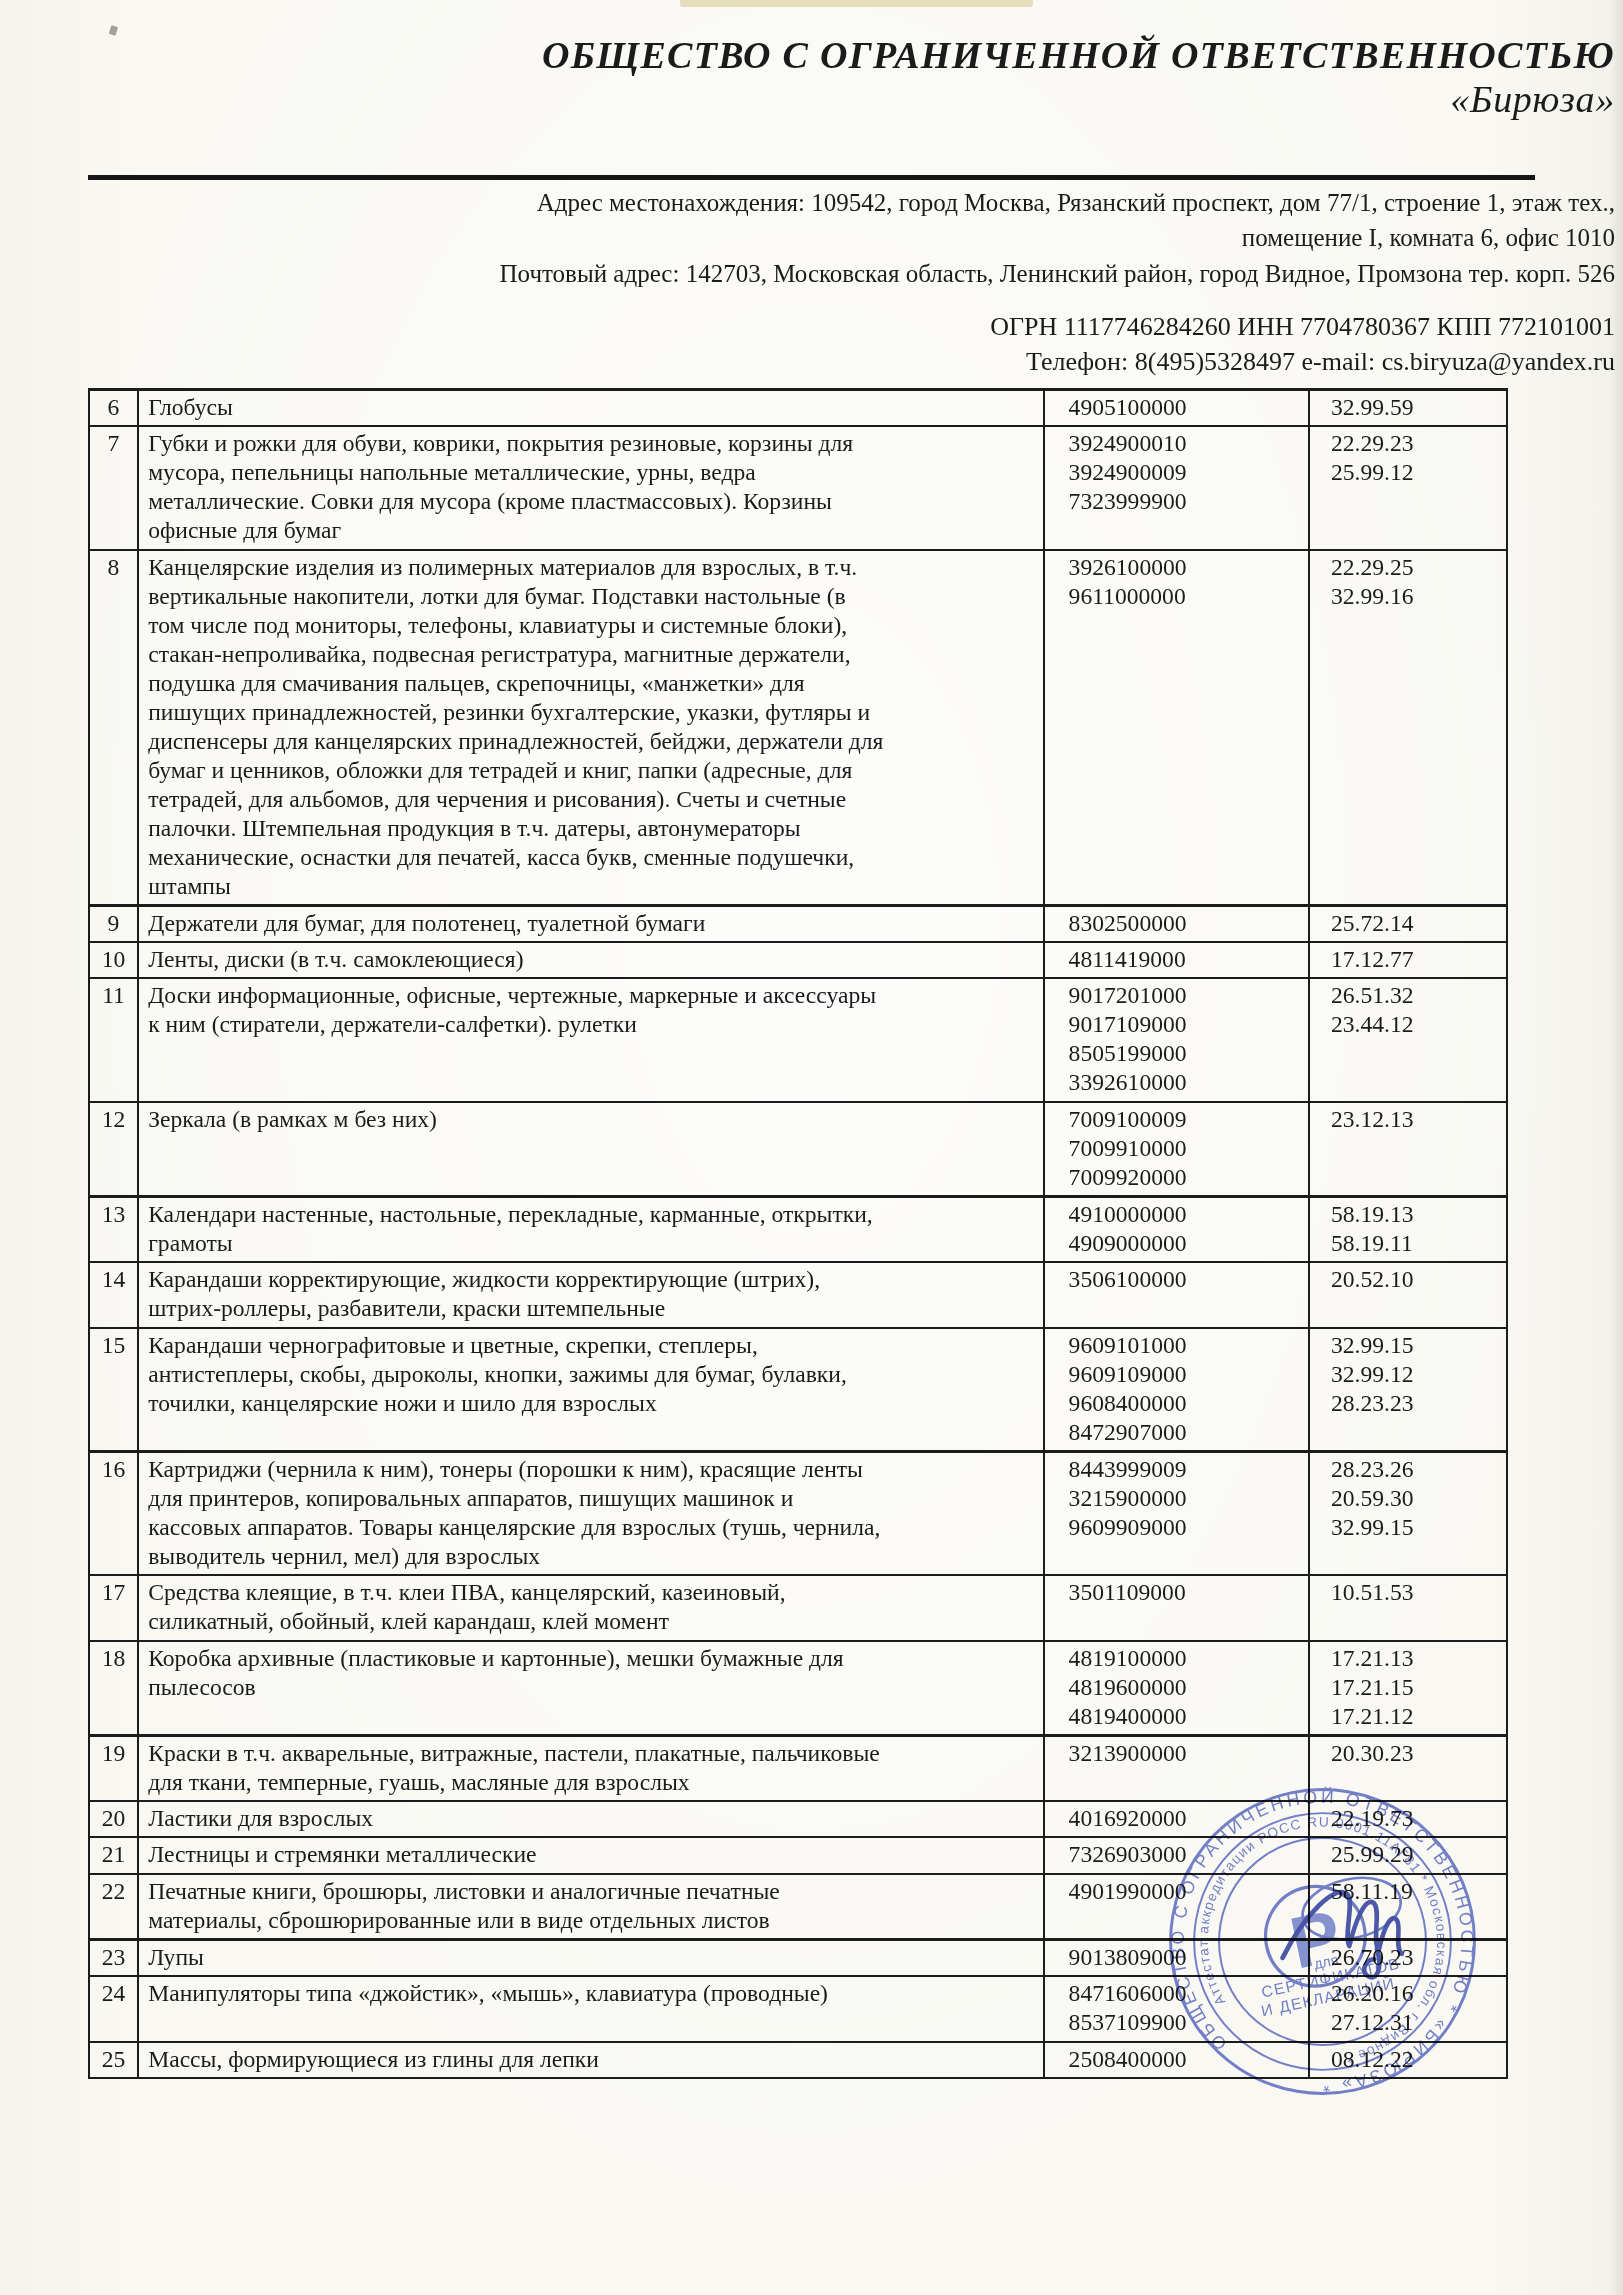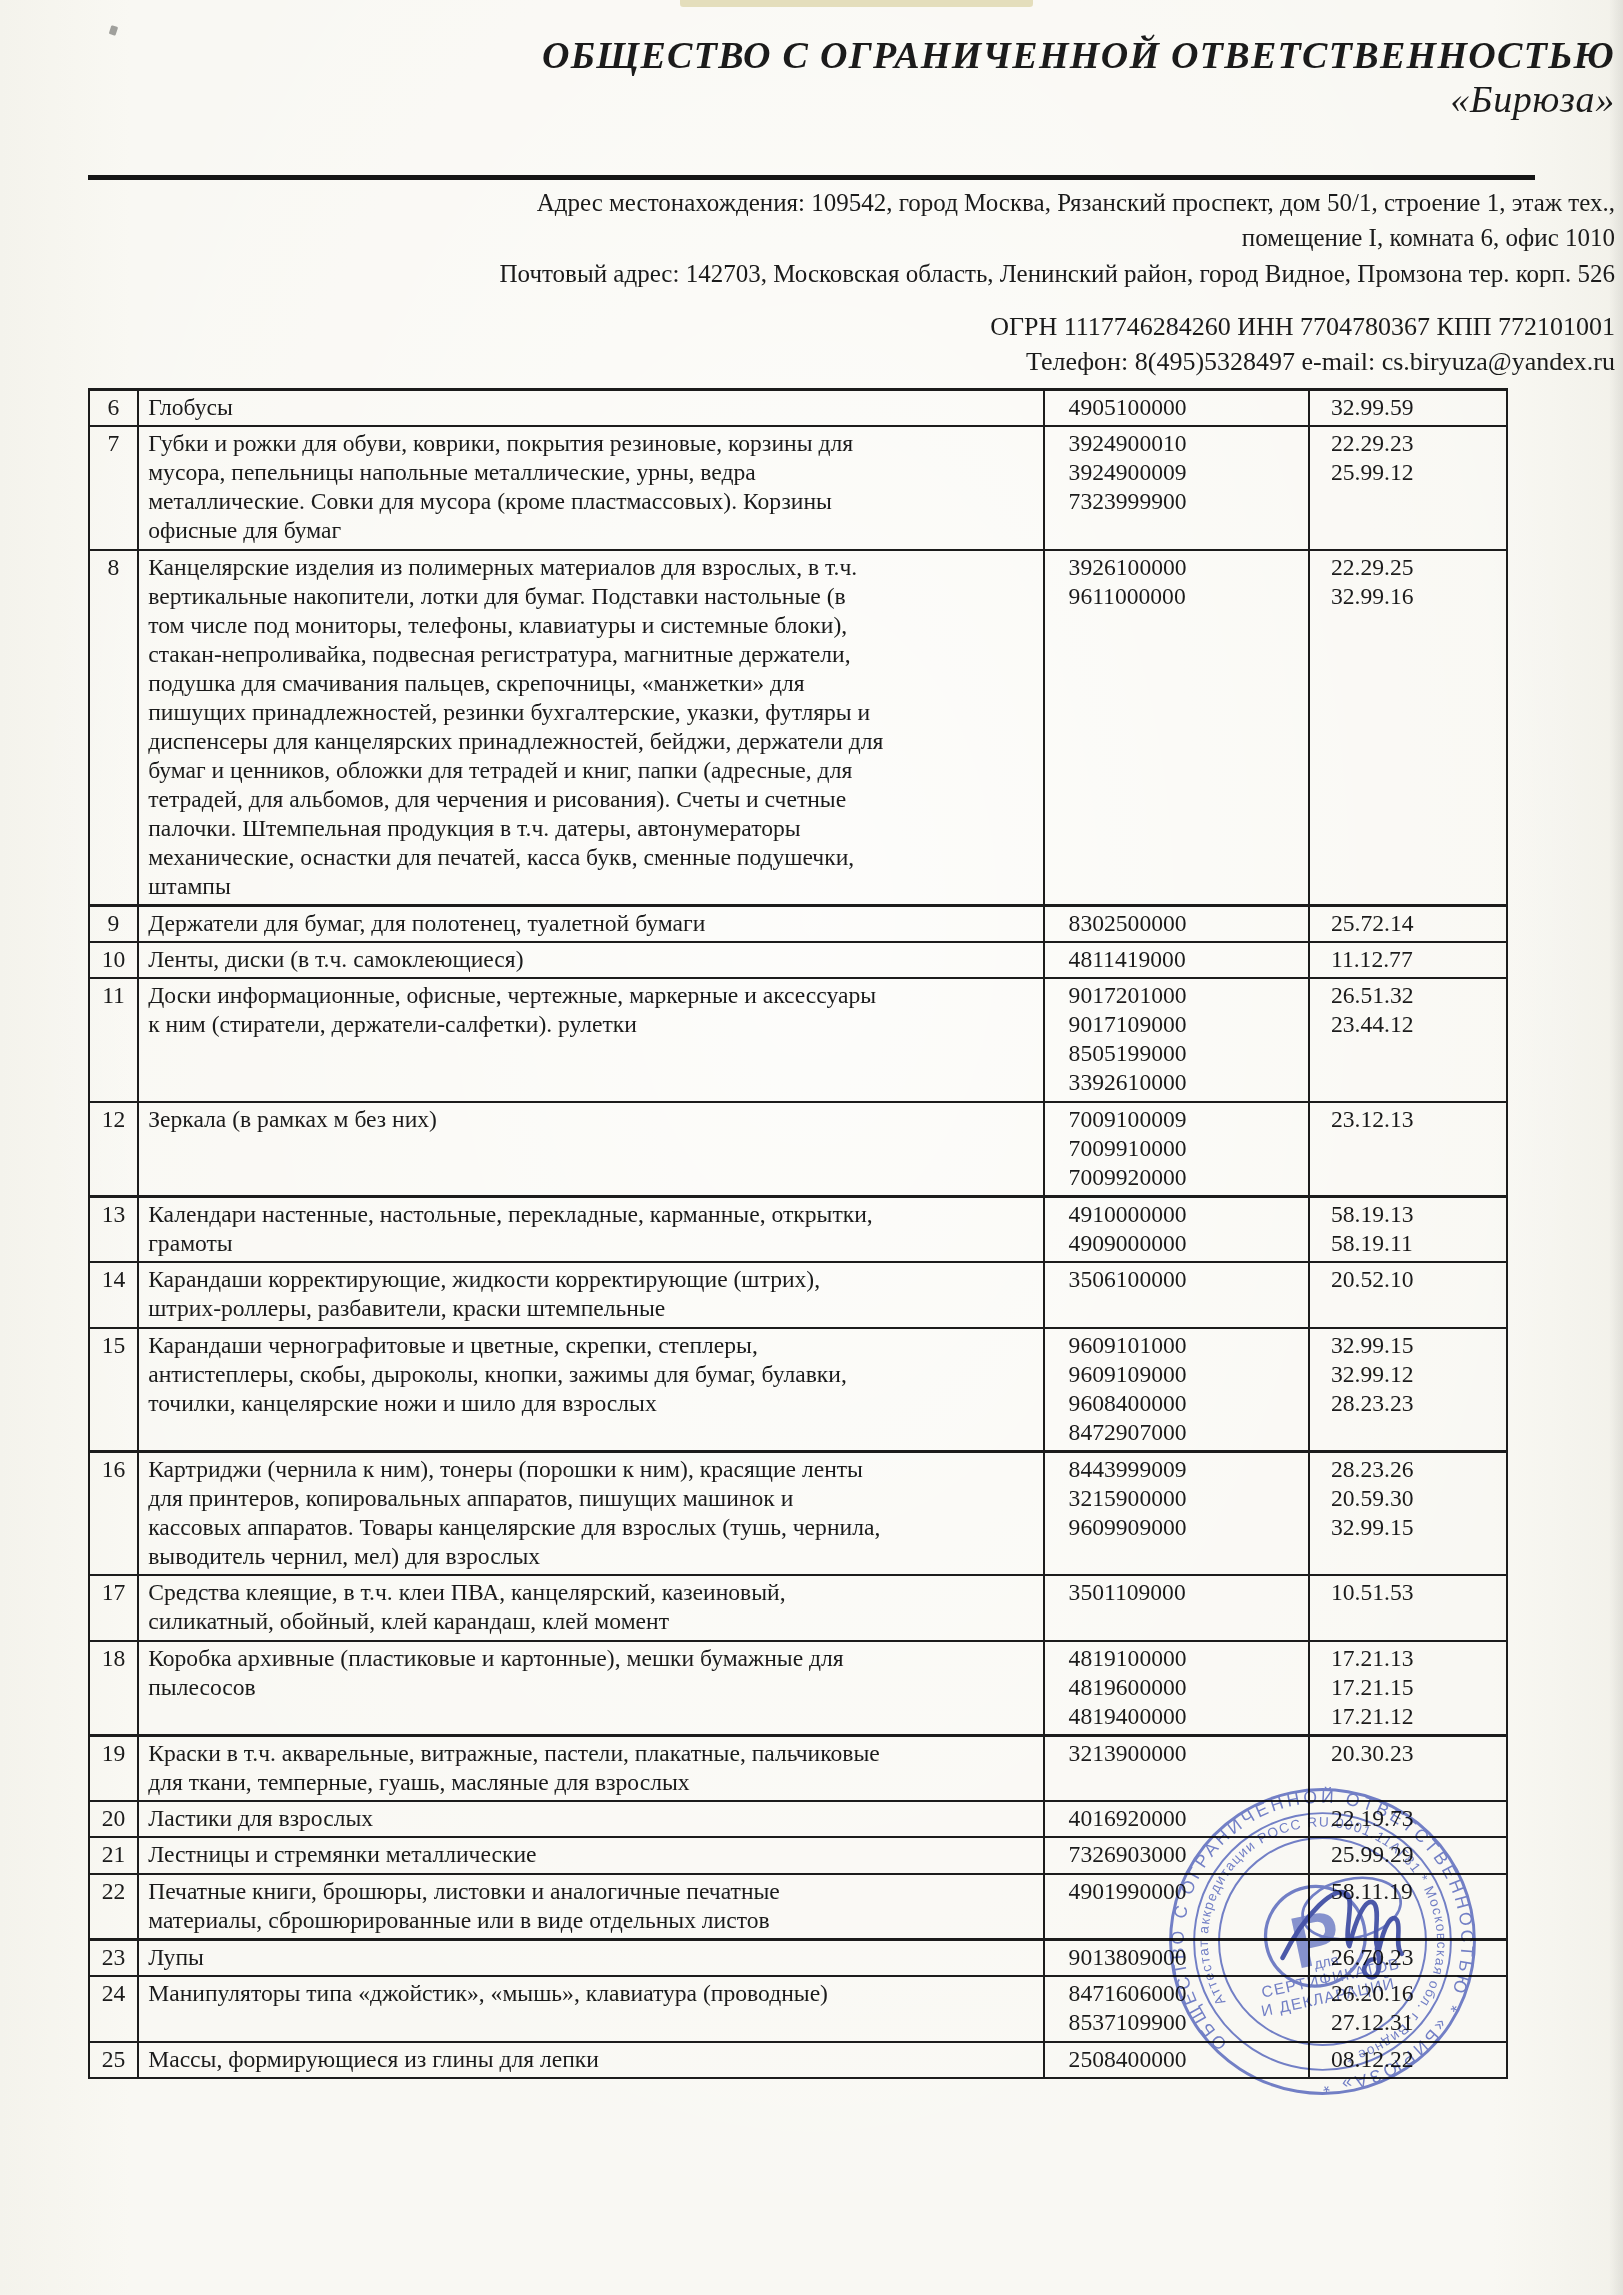--- a/index.html
+++ b/index.html
@@ -67,21 +67,21 @@
 <body>
 
 <div class="page">
   <div class="top-streak"></div>
   <div class="speck"></div>
   <div class="edge-shadow"></div>
 
   <div class="hline title1">ОБЩЕСТВО С ОГРАНИЧЕННОЙ ОТВЕТСТВЕННОСТЬЮ</div>
   <div class="hline title2">«Бирюза»</div>
   <div class="rule"></div>
-  <div class="hline addr1">Адрес местонахождения: 109542, город Москва, Рязанский проспект, дом 50/1, строение 1, этаж тех.,</div>
+  <div class="hline addr1">Адрес местонахождения: 109542, город Москва, Рязанский проспект, дом 77/1, строение 1, этаж тех.,</div>
   <div class="hline addr2">помещение I, комната 6, офис 1010</div>
   <div class="hline addr3">Почтовый адрес: 142703, Московская область, Ленинский район, город Видное, Промзона тер. корп. 526</div>
   <div class="hline reg">ОГРН 1117746284260 ИНН 7704780367 КПП 772101001</div>
   <div class="hline phone">Телефон: 8(495)5328497 e-mail: cs.biryuza@yandex.ru</div>
 
   <table class="doc">
     <colgroup>
       <col class="c-num">
         <col class="c-desc">
         <col class="c-code">
@@ -128,21 +128,21 @@
         <tr>
           <td class="num">9</td>
           <td class="desc">Держатели для бумаг, для полотенец, туалетной бумаги</td>
           <td class="codes">8302500000</td>
           <td class="okved">25.72.14</td>
         </tr>
         <tr>
           <td class="num">10</td>
           <td class="desc">Ленты, диски (в т.ч. самоклеющиеся)</td>
           <td class="codes">4811419000</td>
-          <td class="okved">11.12.77</td>
+          <td class="okved">17.12.77</td>
         </tr>
         <tr>
           <td class="num">11</td>
           <td class="desc">Доски информационные, офисные, чертежные, маркерные и аксессуары
 к ним (стиратели, держатели-салфетки). рулетки</td>
           <td class="codes">9017201000
 9017109000
 8505199000
 3392610000</td>
           <td class="okved">26.51.32

